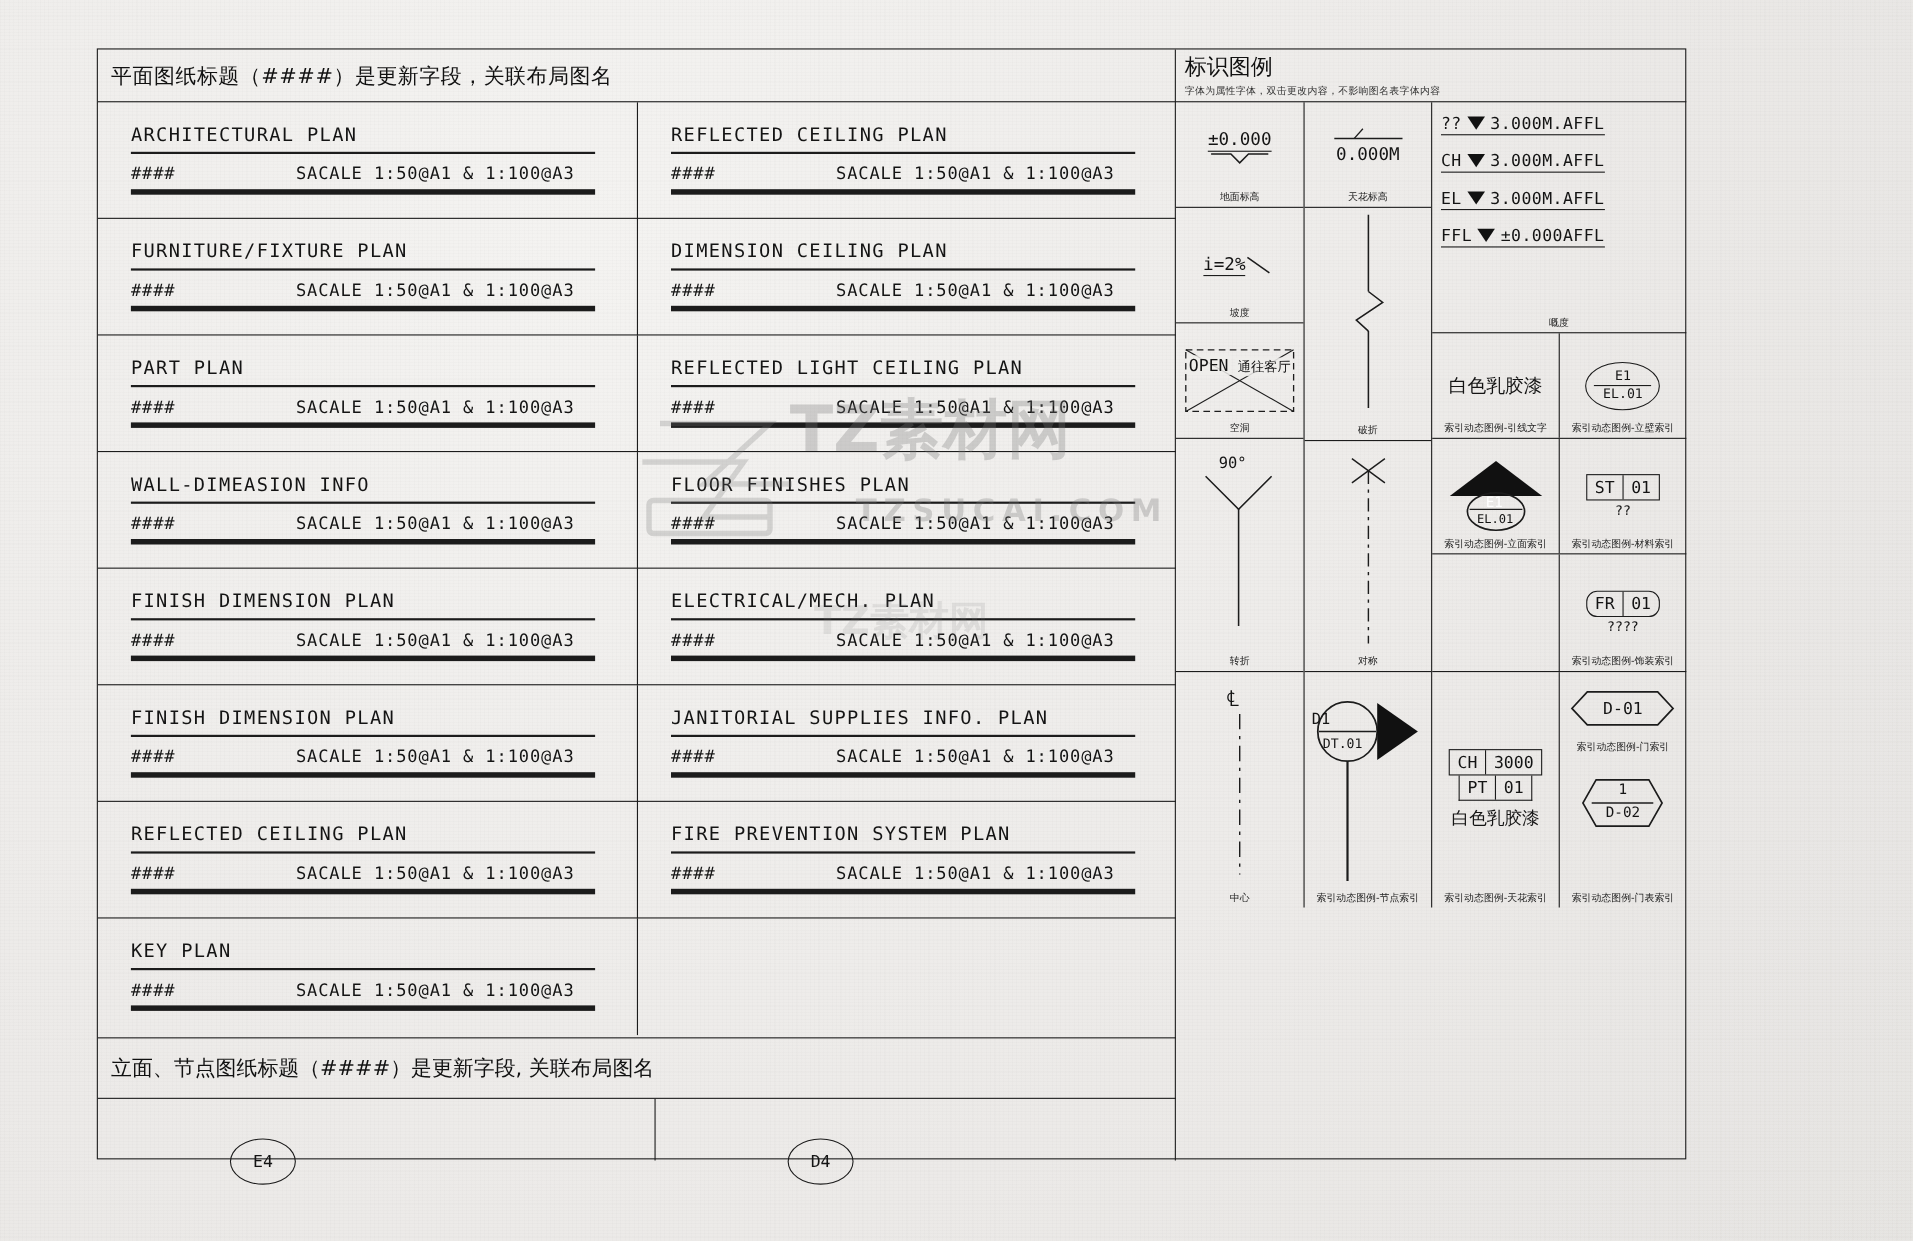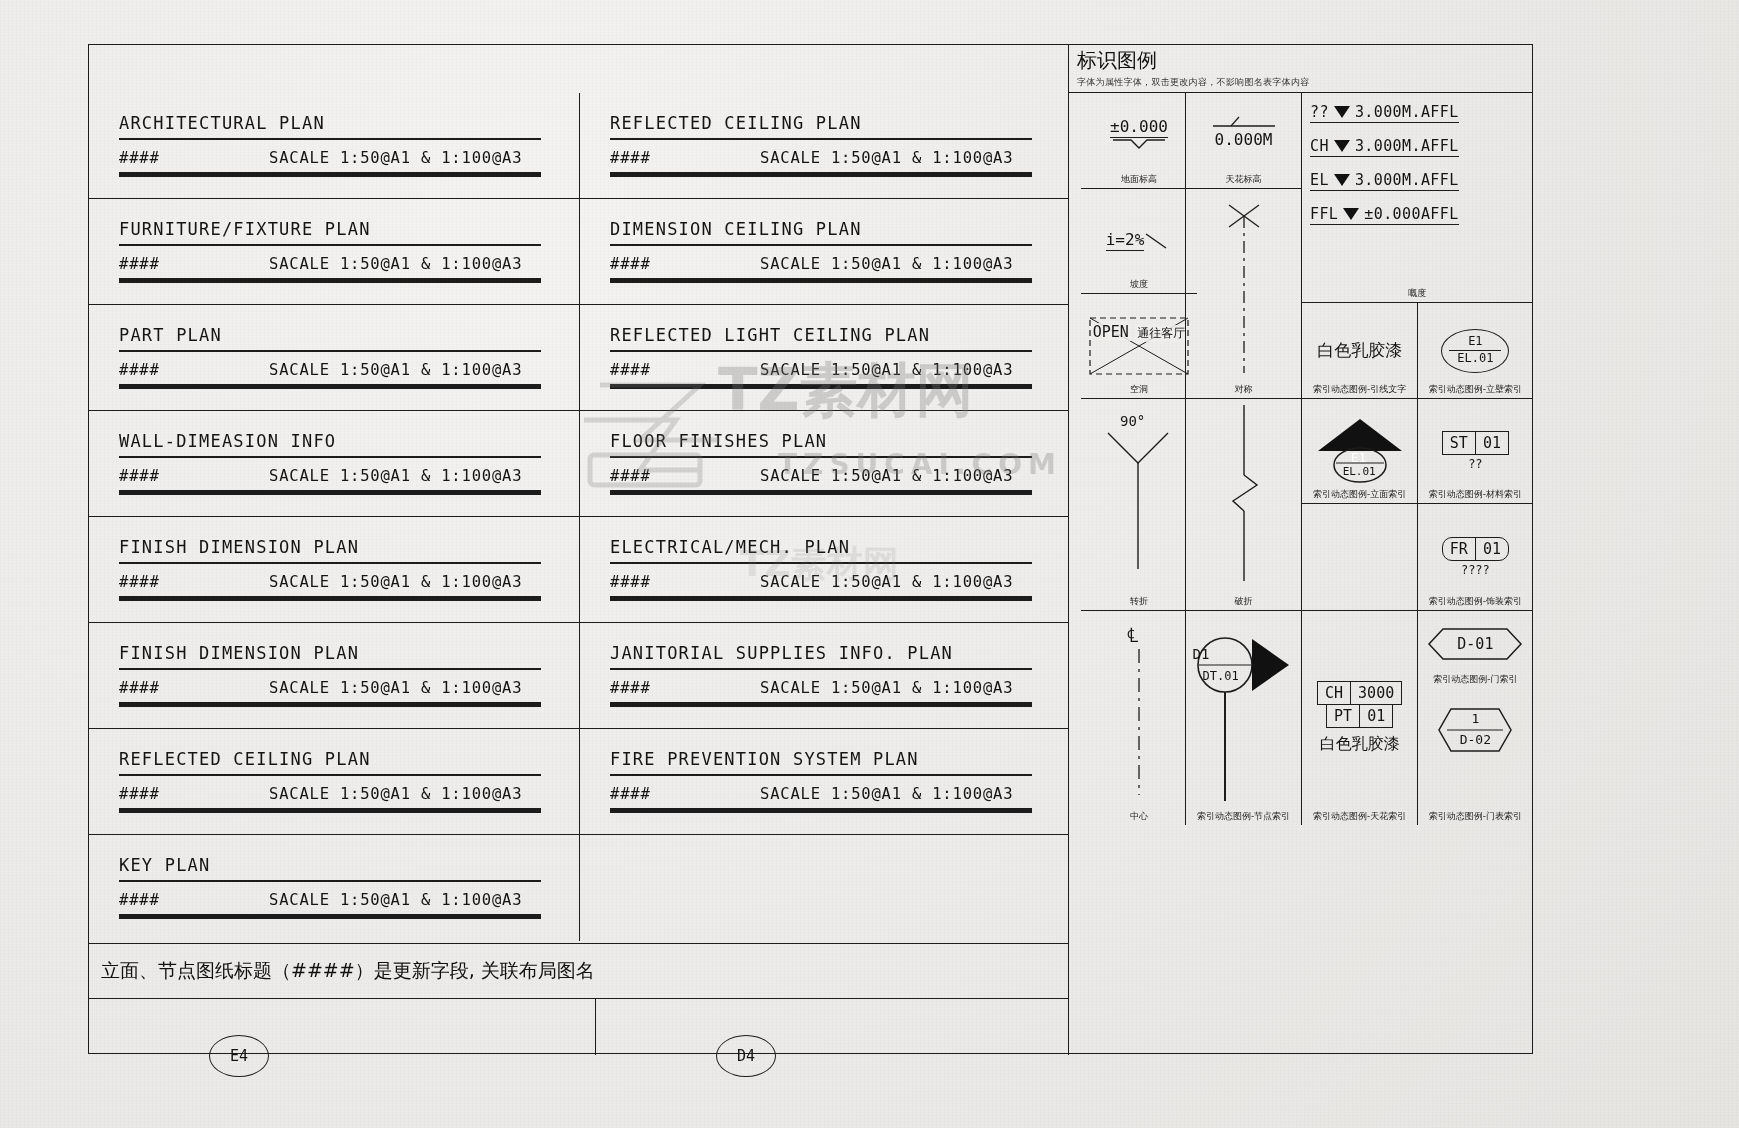--- a/index.html
+++ b/index.html
@@ -104,21 +104,21 @@
   }
   .legend-head .h1{
     font-family:"DejaVu Sans", sans-serif;font-size:20px;color:#111;
     padding-left:8px;padding-top:2px;
   }
   .legend-head .h2{
     font-family:"DejaVu Sans", sans-serif;font-size:9px;color:#333;
     padding-left:8px;letter-spacing:0.3px;margin-top:2px;
   }
   .lg-col{position:absolute;top:48px;box-sizing:border-box;}
-  .lg-col.c1{left:12px;width:116px;}
+  .lg-col.c1{left:0;width:116px;}
   .lg-col.c2{left:116px;width:116px;border-left:1.5px solid #1c1c1c;}
   .lg-col.c34{left:232px;width:231.5px;border-left:1.5px solid #1c1c1c;}
   .lg-cellb{
     position:relative;border-bottom:1.5px solid #1c1c1c;box-sizing:border-box;
     width:100%;
   }
   .lg-cap{
     position:absolute;bottom:2px;left:0;width:100%;text-align:center;
     font-family:"DejaVu Sans", sans-serif;font-size:9px;color:#222;
   }
@@ -168,20 +168,23 @@
 </style>
 </head>
 <body>
 
 <div class="paper-texture"></div>
 
 <div class="sheet">
 
   <div class="left-block">
 
+    <div class="title-bar">
+      <div class="txt">平面图纸标题（####）是更新字段，关联布局图名</div>
+    </div>
 
     <div class="grid">
 
       <div class="cellrow" style="top:0px;">
         <div class="cell left">
           <div class="cell-inner">
             <div class="plan-name">ARCHITECTURAL PLAN</div>
             <div class="rule-thin"></div>
             <div class="scale-line">
               <span class="hash">####</span>
@@ -468,40 +471,40 @@
             <svg width="70" height="14">
               <line x1="4" y1="11" x2="66" y2="11" stroke="#1c1c1c" stroke-width="1.4"></line>
               <line x1="22" y1="11" x2="30" y2="2" stroke="#1c1c1c" stroke-width="1.2"></line>
             </svg>
             <div class="mono" style="font-size:16px;margin-top:1px;">0.000M</div>
           </div>
         </div>
         <div class="lg-cap">天花标高</div>
       </div>
 
+      <div class="lg-cellb" style="height:212px;">
+        <div class="lg-body" style="align-items:flex-start;padding-top:6px;">
+          <svg width="90" height="180">
+            <line x1="45" y1="0" x2="45" y2="70" stroke="#1c1c1c" stroke-width="1.4"></line>
+            <polyline points="45,70 58,80 34,96 45,106" fill="none" stroke="#1c1c1c" stroke-width="1.4"></polyline>
+            <line x1="45" y1="106" x2="45" y2="176" stroke="#1c1c1c" stroke-width="1.4"></line>
+          </svg>
+        </div>
+        <div class="lg-cap">破折</div>
+      </div>
+
       <div class="lg-cellb" style="height:210px;">
         <div class="lg-body" style="align-items:flex-start;padding-top:12px;">
           <svg width="90" height="180">
             <line x1="30" y1="4" x2="60" y2="26" stroke="#1c1c1c" stroke-width="1.3"></line>
             <line x1="60" y1="4" x2="30" y2="26" stroke="#1c1c1c" stroke-width="1.3"></line>
             <line x1="45" y1="15" x2="45" y2="172" stroke="#1c1c1c" stroke-width="1.3" stroke-dasharray="12,5,3,5"></line>
           </svg>
         </div>
         <div class="lg-cap">对称</div>
-      </div>
-
-      <div class="lg-cellb" style="height:212px;">
-        <div class="lg-body" style="align-items:flex-start;padding-top:6px;">
-          <svg width="90" height="180">
-            <line x1="45" y1="0" x2="45" y2="70" stroke="#1c1c1c" stroke-width="1.4"></line>
-            <polyline points="45,70 58,80 34,96 45,106" fill="none" stroke="#1c1c1c" stroke-width="1.4"></polyline>
-            <line x1="45" y1="106" x2="45" y2="176" stroke="#1c1c1c" stroke-width="1.4"></line>
-          </svg>
-        </div>
-        <div class="lg-cap">破折</div>
       </div>
 
       <div class="lg-cellb" style="height:214px;border-bottom:none;">
         <div class="lg-body" style="align-items:flex-start;padding-top:14px;">
           <div style="position:relative;width:110px;height:180px;">
             <svg width="110" height="180" style="position:absolute;left:0;top:0;">
               <circle cx="36" cy="40" r="27" fill="none" stroke="#1c1c1c" stroke-width="1.6"></circle>
               <line x1="10" y1="40" x2="62" y2="40" stroke="#1c1c1c" stroke-width="1.2"></line>
               <path d="M63 14 L63 66 L100 40 Z" fill="#111"></path>
               <line x1="36" y1="67" x2="36" y2="176" stroke="#1c1c1c" stroke-width="2"></line>

